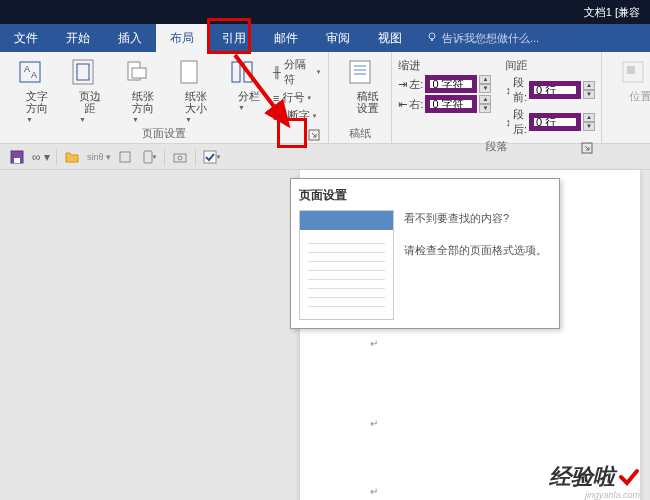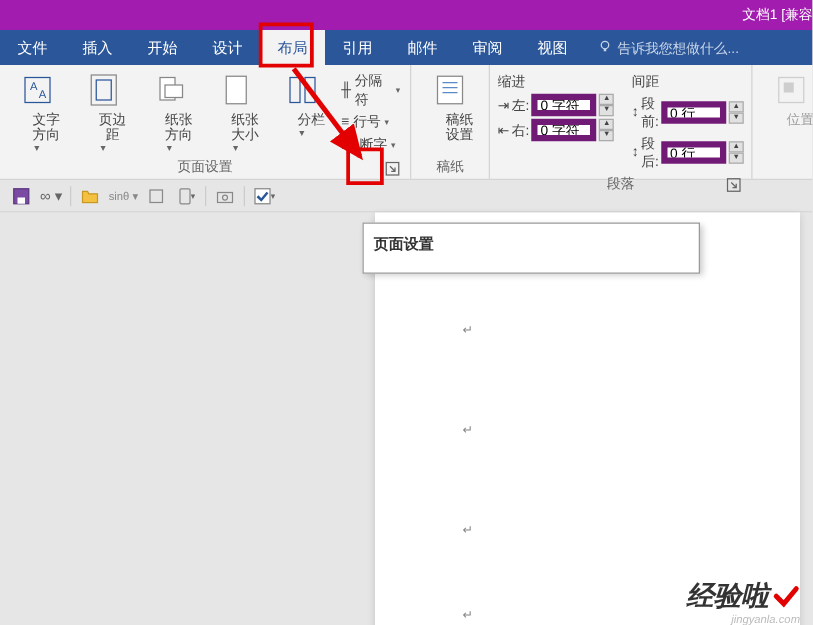--- a/index.html
+++ b/index.html
@@ -1,18 +1,18 @@
 <!DOCTYPE html>
 <html><head>
   <meta charset="utf-8">
   <style>
     * { margin: 0; padding: 0; box-sizing: border-box; font-family: "Microsoft YaHei", sans-serif; }
     body { width: 650px; height: 500px; background: #e6e6e6; overflow: hidden; position: relative; }
     
-    .title-bar { height: 24px; background: #a21caf; color: #fff; text-align: right; font-size: 11px; line-height: 24px; }
+    .title-bar { height: 24px; background: #0f172a; color: #fff; text-align: right; padding-right: 10px; font-size: 11px; line-height: 24px; }
     
     .menu-bar { height: 28px; background: #2b579a; display: flex; align-items: center; }
     .menu-item { color: #fff; font-size: 12px; padding: 0 14px; height: 28px; line-height: 28px; cursor: pointer; }
     .menu-item.active { background: #f3f3f3; color: #2b579a; }
     .tell-me { color: #c8d5e8; font-size: 11px; display: flex; align-items: flex-start; gap: 4px; padding-left: 10px; }
     
     .ribbon { height: 92px; background: #f3f3f3; display: flex; border-bottom: 1px solid #d4d4d4; }
     .ribbon-group { border-right: 1px solid #d4d4d4; display: flex; flex-direction: column; justify-content: space-between; padding: 4px 6px 0; }
     .ribbon-group-label { text-align: center; font-size: 11px; color: #666; padding: 2px 0; position: relative; }
     .ribbon-group-content { display: flex; gap: 6px; flex: 1; }
@@ -57,23 +57,22 @@
   </style>
 </head>
 <body>
 
 <div class="title-bar">
   <span>文档1 [兼容</span>
 </div>
 
 <div class="menu-bar">
   <div class="menu-item">文件</div>
+  <div class="menu-item">开始</div>
   <div class="menu-item">插入</div>
-  <div class="menu-item">开始</div>
-  <div class="menu-item">设计</div>
   <div class="menu-item active">布局</div>
   <div class="menu-item">引用</div>
   <div class="menu-item">邮件</div>
   <div class="menu-item">审阅</div>
   <div class="menu-item">视图</div>
   <div class="tell-me">
     <svg width="12" height="12" viewBox="0 0 12 12">
         <circle cx="6" cy="5" r="3" fill="none" stroke="#c8d5e8" stroke-width="1"></circle>
         <rect x="5" y="8" width="2" height="2" fill="#c8d5e8"></rect>
       </svg>
@@ -296,20 +295,28 @@
   <div class="page">
     <span class="para-mark" style="left:70px;top:88px;">↵</span>
     <span class="para-mark" style="left:70px;top:168px;">↵</span>
     <span class="para-mark" style="left:70px;top:248px;">↵</span>
     <span class="para-mark" style="left:70px;top:316px;">↵</span>
   </div>
 </div>
 
 <div class="tooltip">
   <div class="tooltip-title">页面设置</div>
+  <div class="tooltip-body">
+    <div class="tooltip-preview"></div>
+    <div class="tooltip-text">
+      <div>看不到要查找的内容?</div>
+      <br>
+      <div>请检查全部的页面格式选项。</div>
+    </div>
+  </div>
 </div>
 
 <div class="red-box-tab"></div>
 <div class="red-box-launcher"></div>
 <svg class="red-arrow" width="70" height="85">
   <defs>
       <marker id="ah" markerWidth="8" markerHeight="8" refX="6" refY="3" orient="auto">
         <path d="M0,0 L7,3 L0,6 Z" fill="#e20000"></path>
       </marker>
     </defs>

